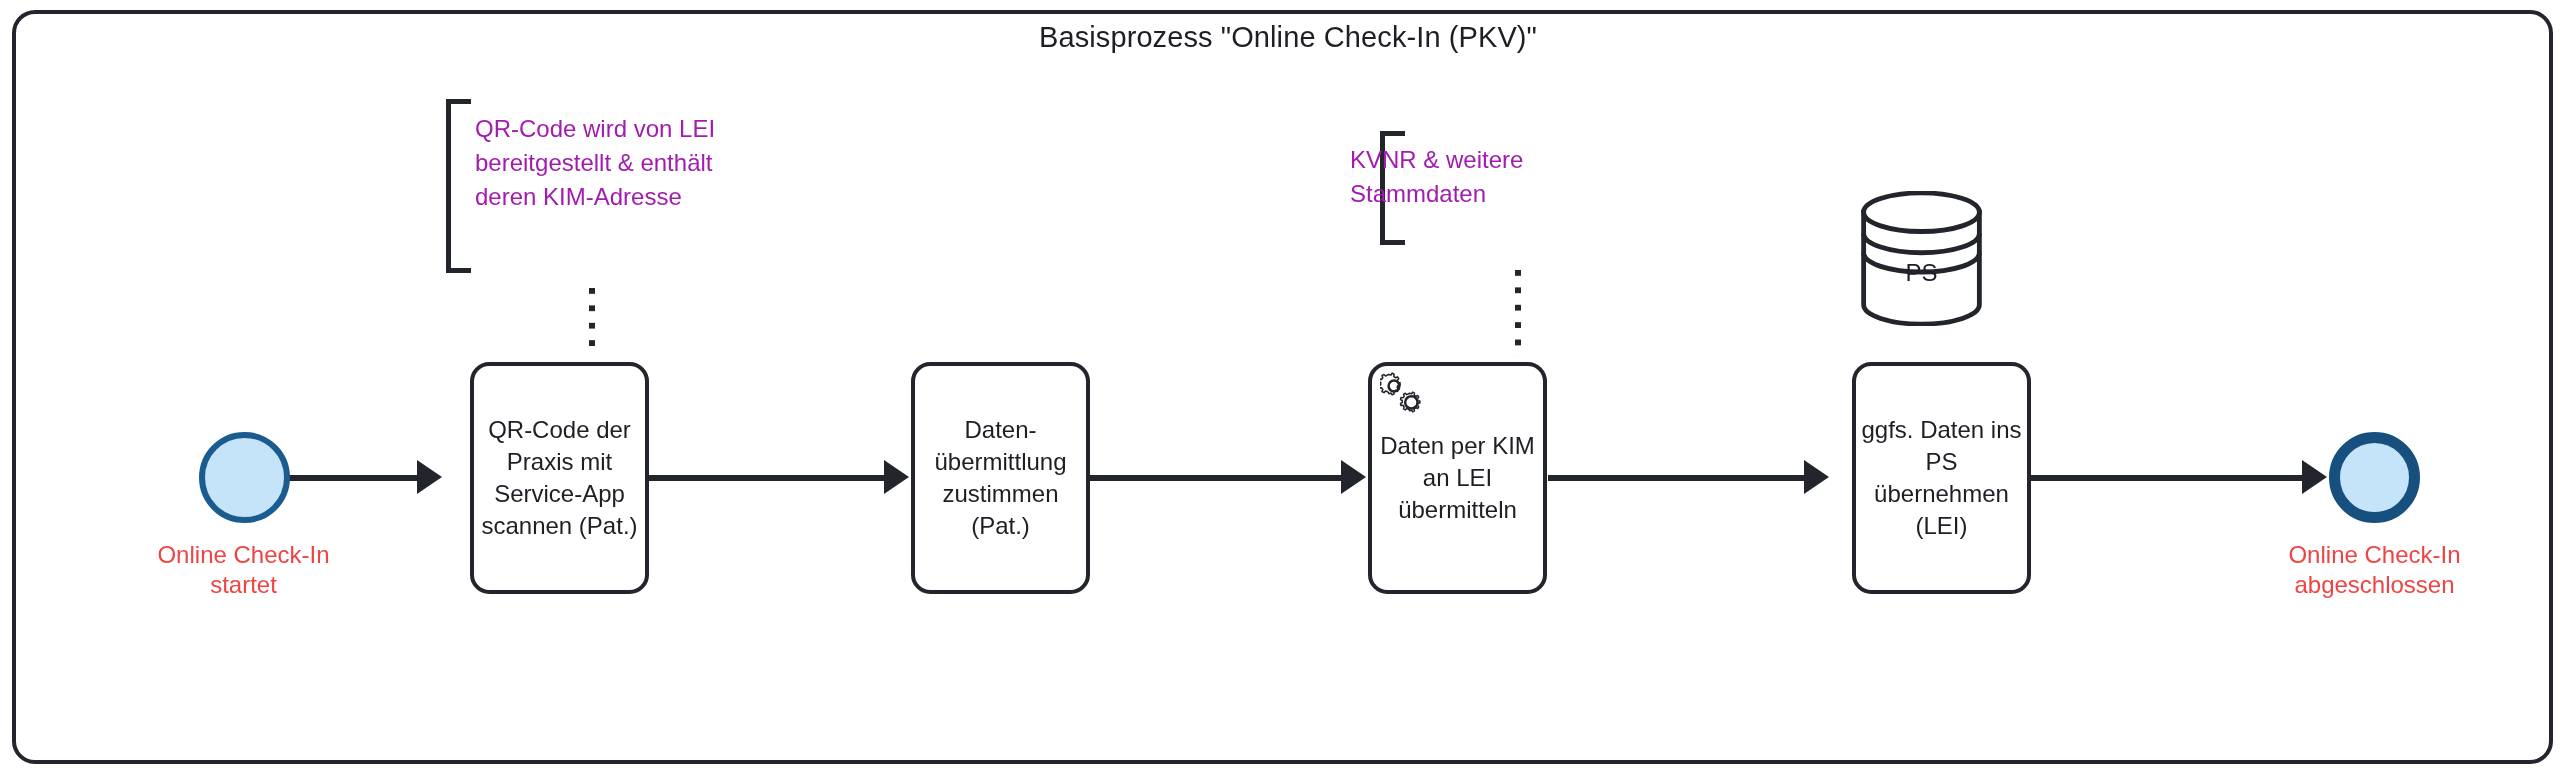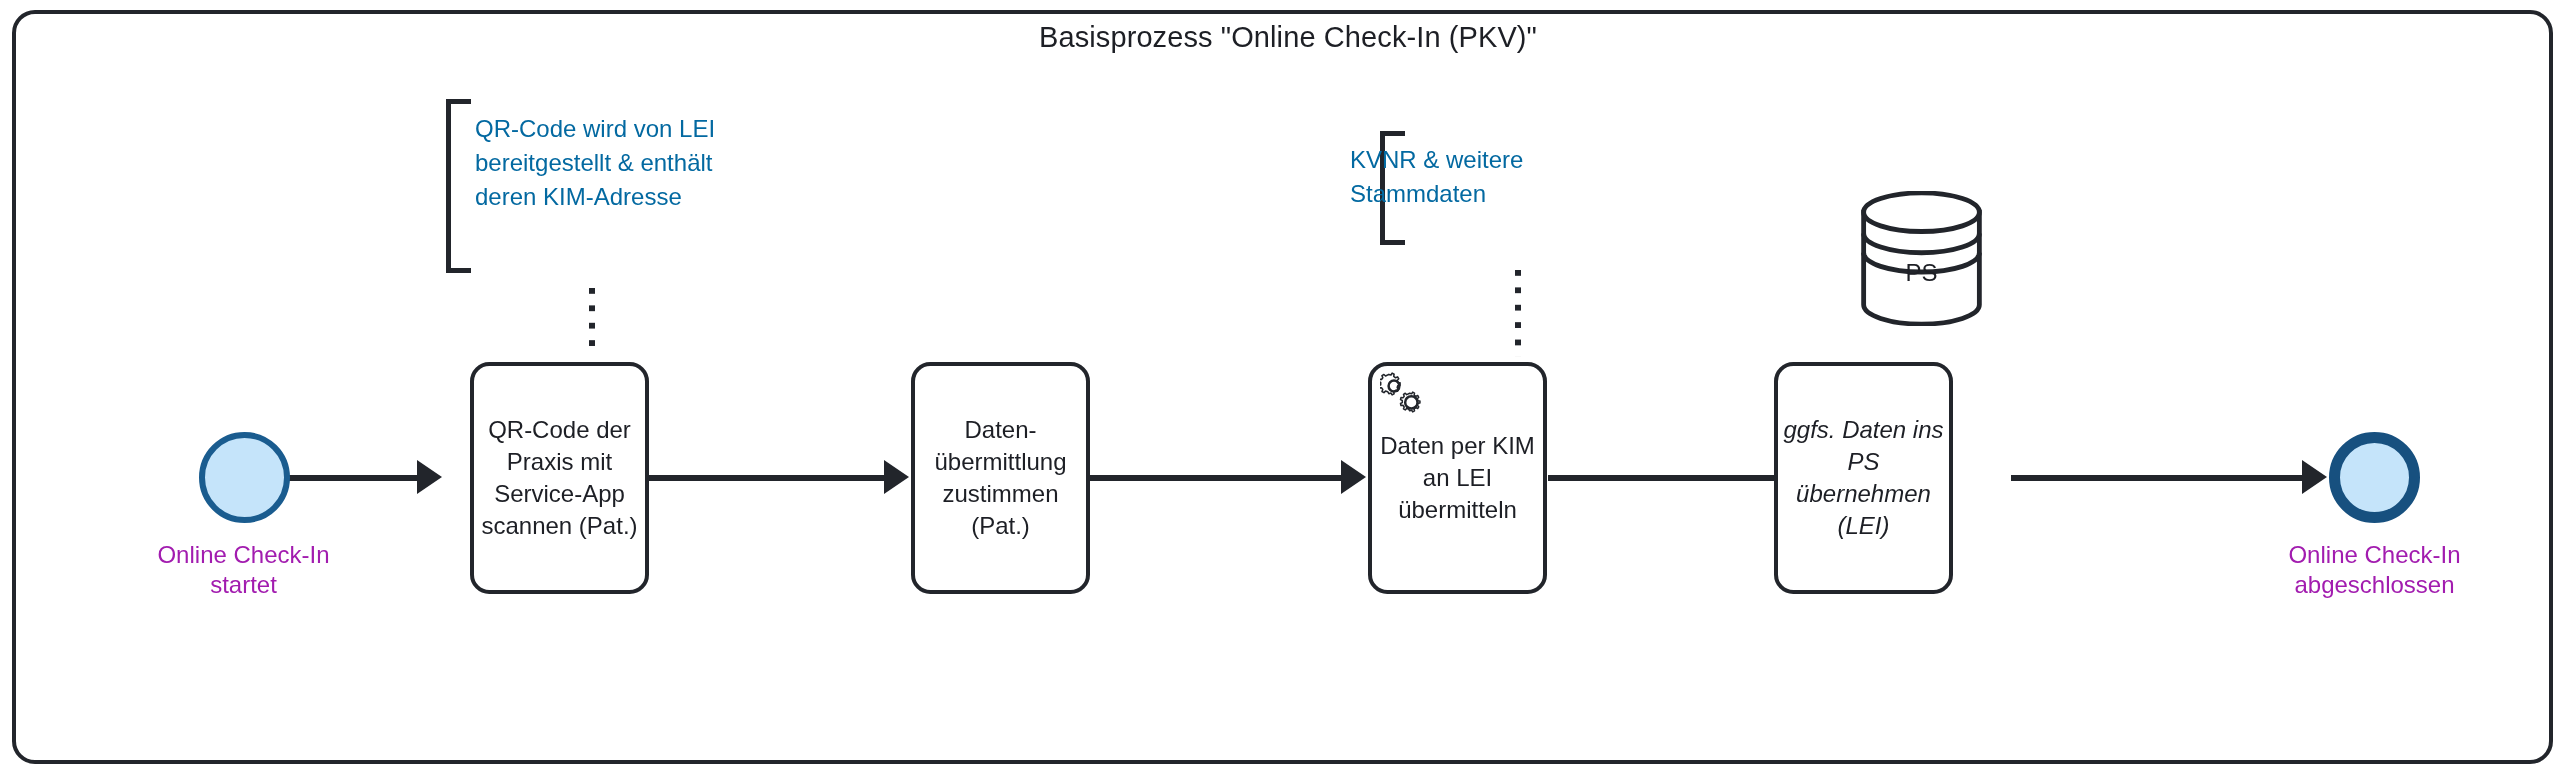--- a/index.html
+++ b/index.html
@@ -65,21 +65,21 @@
     width: 91px;
     height: 91px;
     border: 11.6px solid #17507f;
   }
   .event-label {
     position: absolute;
     width: 289px;
     text-align: center;
     font-size: 24px;
     line-height: 30px;
-    color: #a21caf;
+    color: #ef4444;
     white-space: pre-line;
   }
   .event-label.start-label { left: 99px;  top: 540px; }
   .event-label.end-label   { left: 2230px; top: 540px; }
 
   
   .task {
     position: absolute;
     top: 362px;
     width: 179px;
@@ -98,21 +98,21 @@
     color: #1d1f25;
     text-align: center;
     white-space: pre-line;
     padding: 0 3.9px;
     position: relative;
     z-index: 2;
   }
   #task-1 { left: 470px;  }
   #task-2 { left: 911px; align-items: center;  }
   #task-3 { left: 1368px; }
-  #task-4 { left: 1774px; font-style: italic; }
+  #task-4 { left: 1852px; }
 
   
   .gear-marker {
     position: absolute;
     left: 7.7px;
     top: 5.8px;
     width: 54px;
     height: 54px;
     z-index: 1;
   }
@@ -166,21 +166,21 @@
     width: 25px;
     border-left: 5.8px solid #22252b;
     border-top: 5.8px solid #22252b;
     border-bottom: 5.8px solid #22252b;
     box-sizing: border-box;
   }
   .annotation-text {
     position: absolute;
     font-size: 24px;
     line-height: 34px;
-    color: #0369a1;
+    color: #a21caf;
     white-space: pre-line;
   }
 
   
   .assoc-dotted {
     position: absolute;
     width: 5.8px;
     background-image: linear-gradient(
       to bottom,
       #22252b 0px, #22252b 5.8px,

